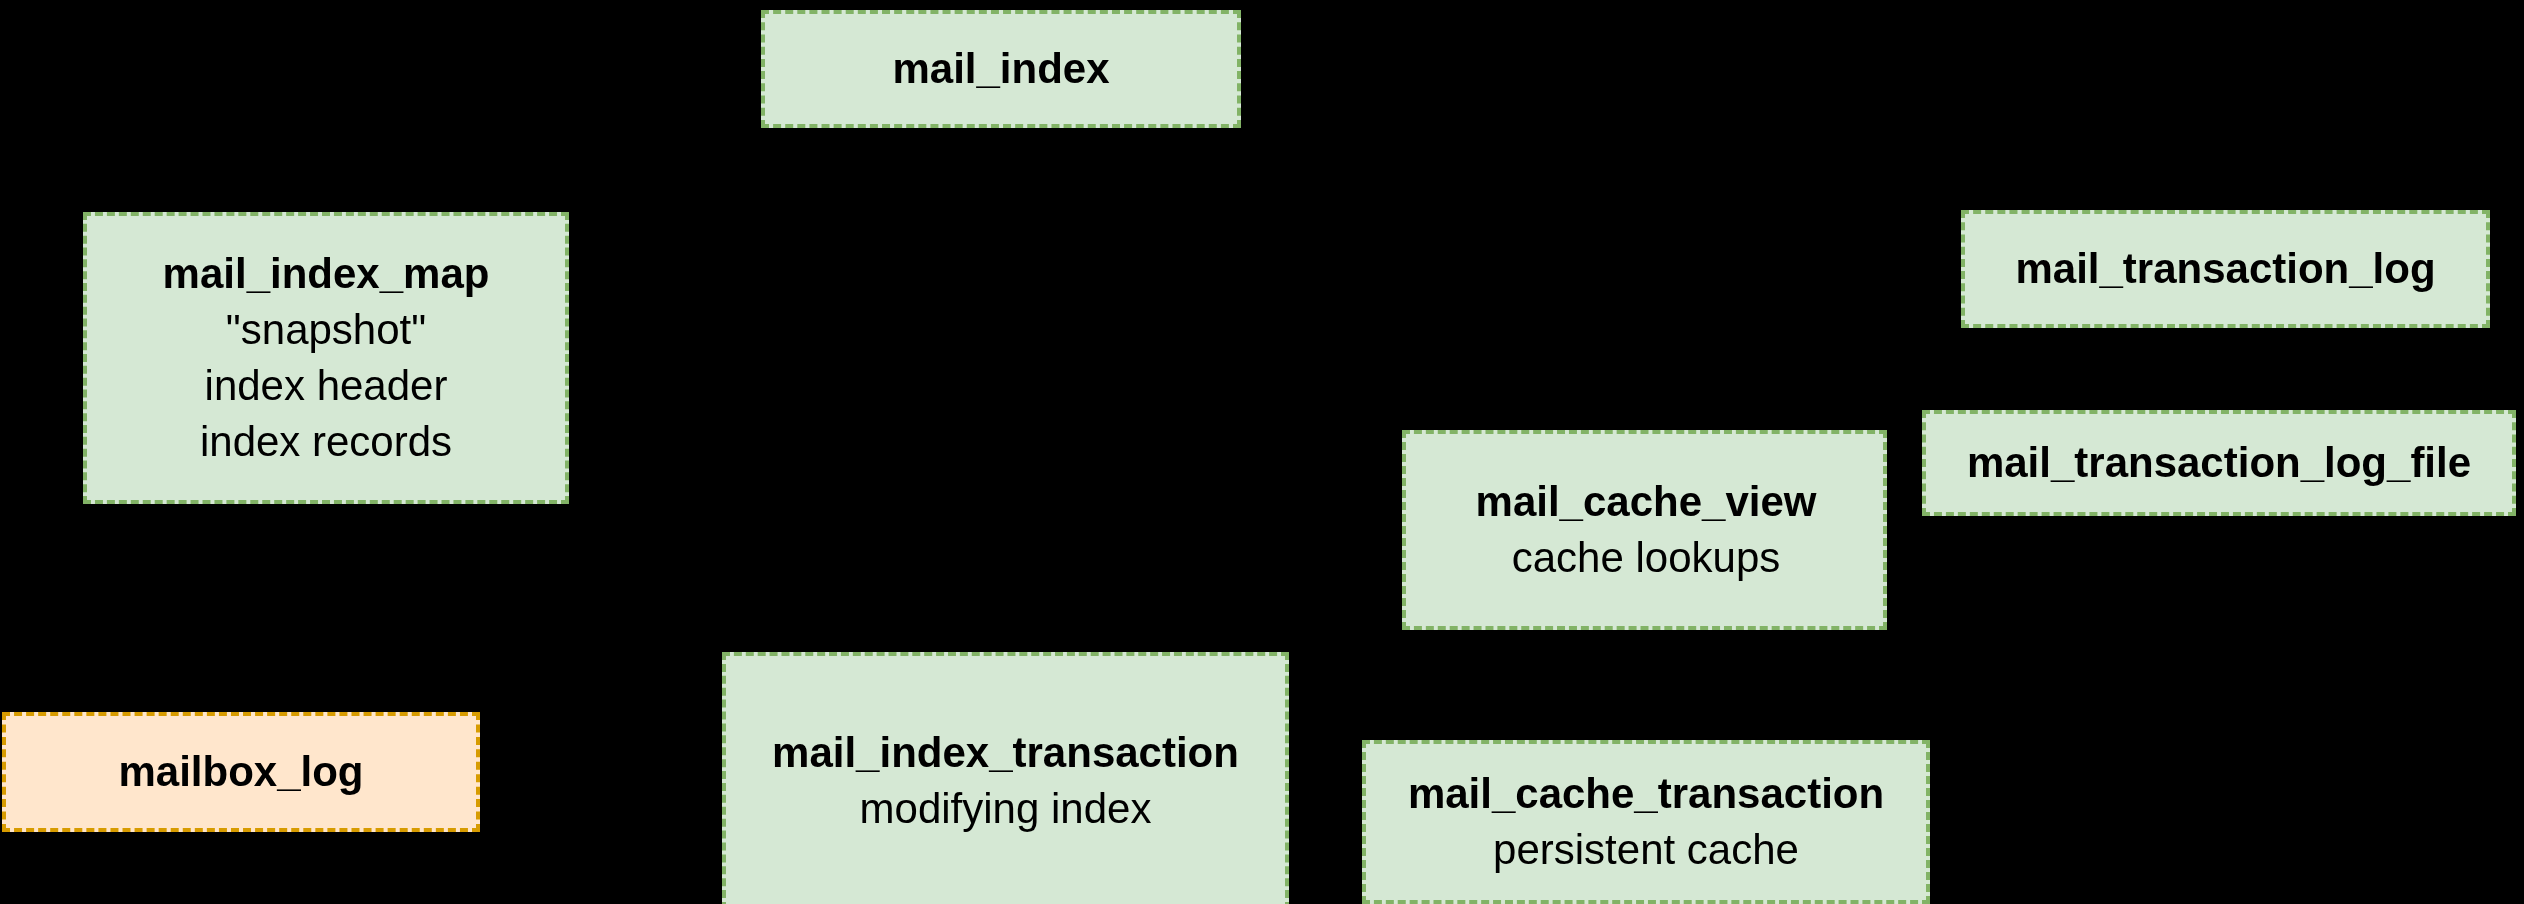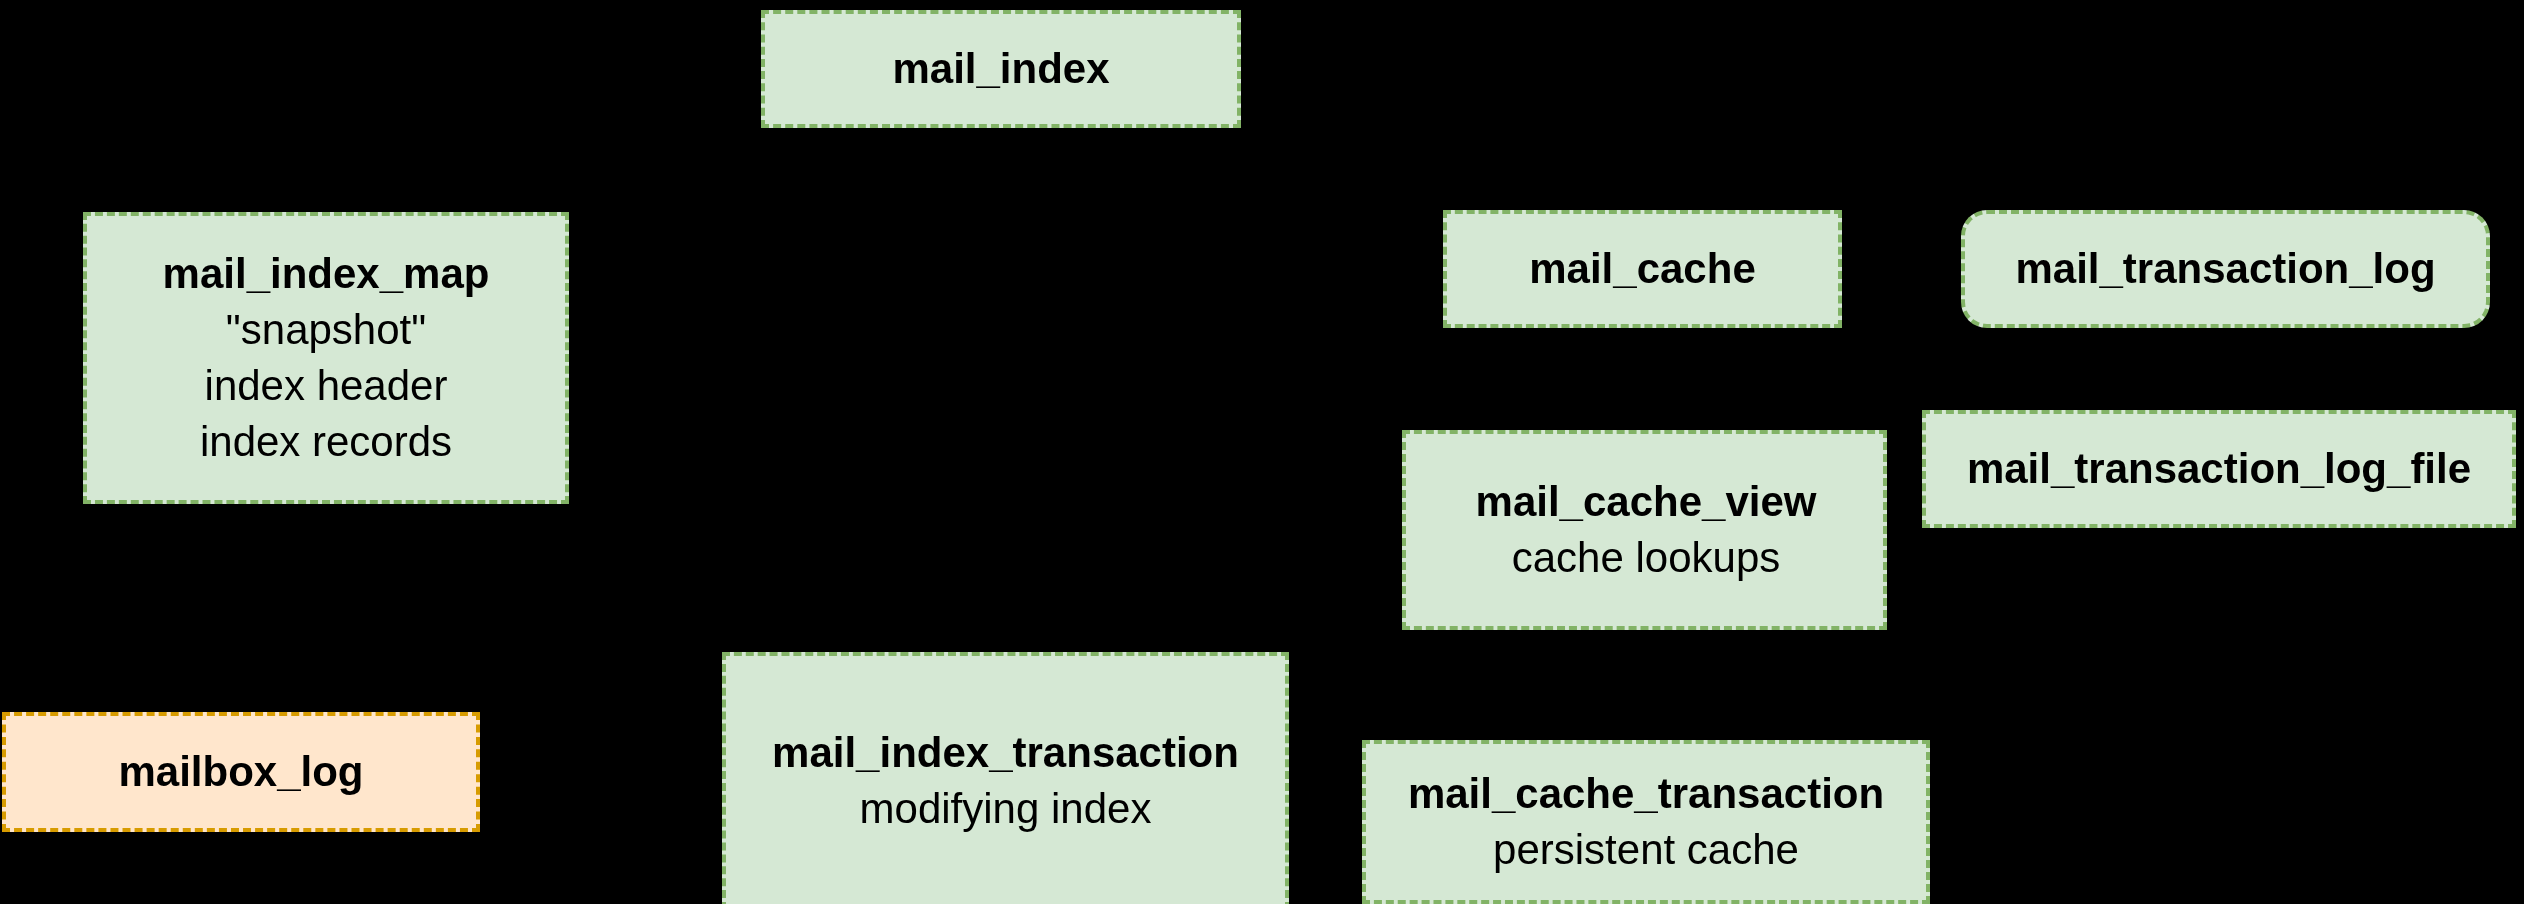--- a/index.html
+++ b/index.html
@@ -56,27 +56,24 @@
 <div id="stage" style="width: 2524px; height: 904px;">
     <div class="node green" style="left: 761px; top: 2px; width: 480px; height: 118px;">
       <div class="node-title">mail_index</div>
     </div>
     <div class="node green" style="left: 83px; top: 204px; width: 486px; height: 292px;">
       <div class="node-title">mail_index_map</div>
       <div class="node-line">"snapshot"</div>
       <div class="node-line">index header</div>
       <div class="node-line">index records</div>
     </div>
-    <div class="node green" style="left: 1443px; top: 202px; width: 399px; height: 118px;">
-      <div class="node-title">mail_cache</div>
-    </div>
-    <div class="node green" style="left: 1961px; top: 202px; width: 529px; height: 118px; border-radius: 26px;">
+    <div class="node green" style="left: 1961px; top: 202px; width: 529px; height: 118px;">
       <div class="node-title">mail_transaction_log</div>
     </div>
-    <div class="node green" style="left: 1922px; top: 402px; width: 594px; height: 118px;">
+    <div class="node green" style="left: 1922px; top: 402px; width: 594px; height: 106px;">
       <div class="node-title">mail_transaction_log_file</div>
     </div>
     <div class="node green" style="left: 1402px; top: 422px; width: 485px; height: 200px; padding-left: 11px;">
       <div class="node-title">mail_cache_view</div>
       <div class="node-line">cache lookups</div>
     </div>
     <div class="node green" style="left: 722px; top: 644px; width: 567px; height: 258px;">
       <div class="node-title">mail_index_transaction</div>
       <div class="node-line">modifying index</div>
     </div>

